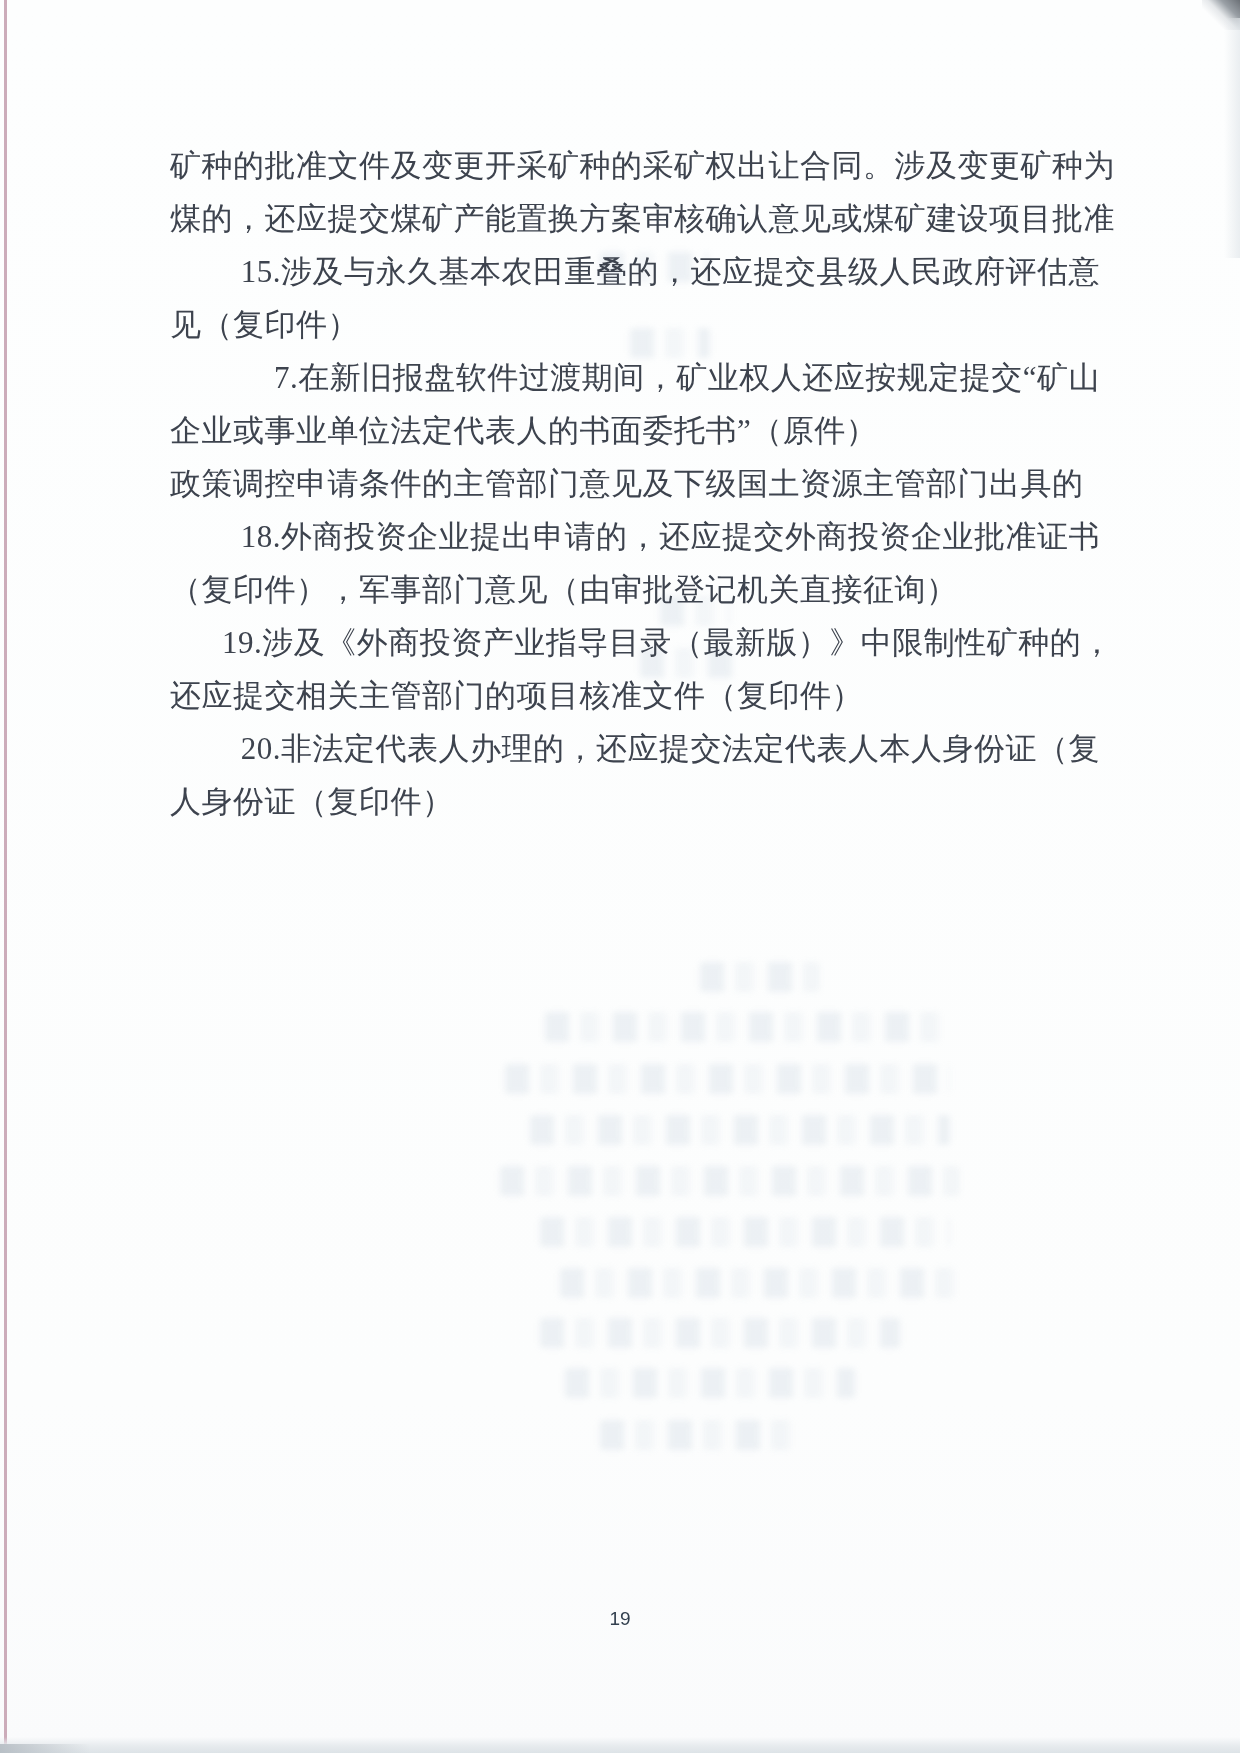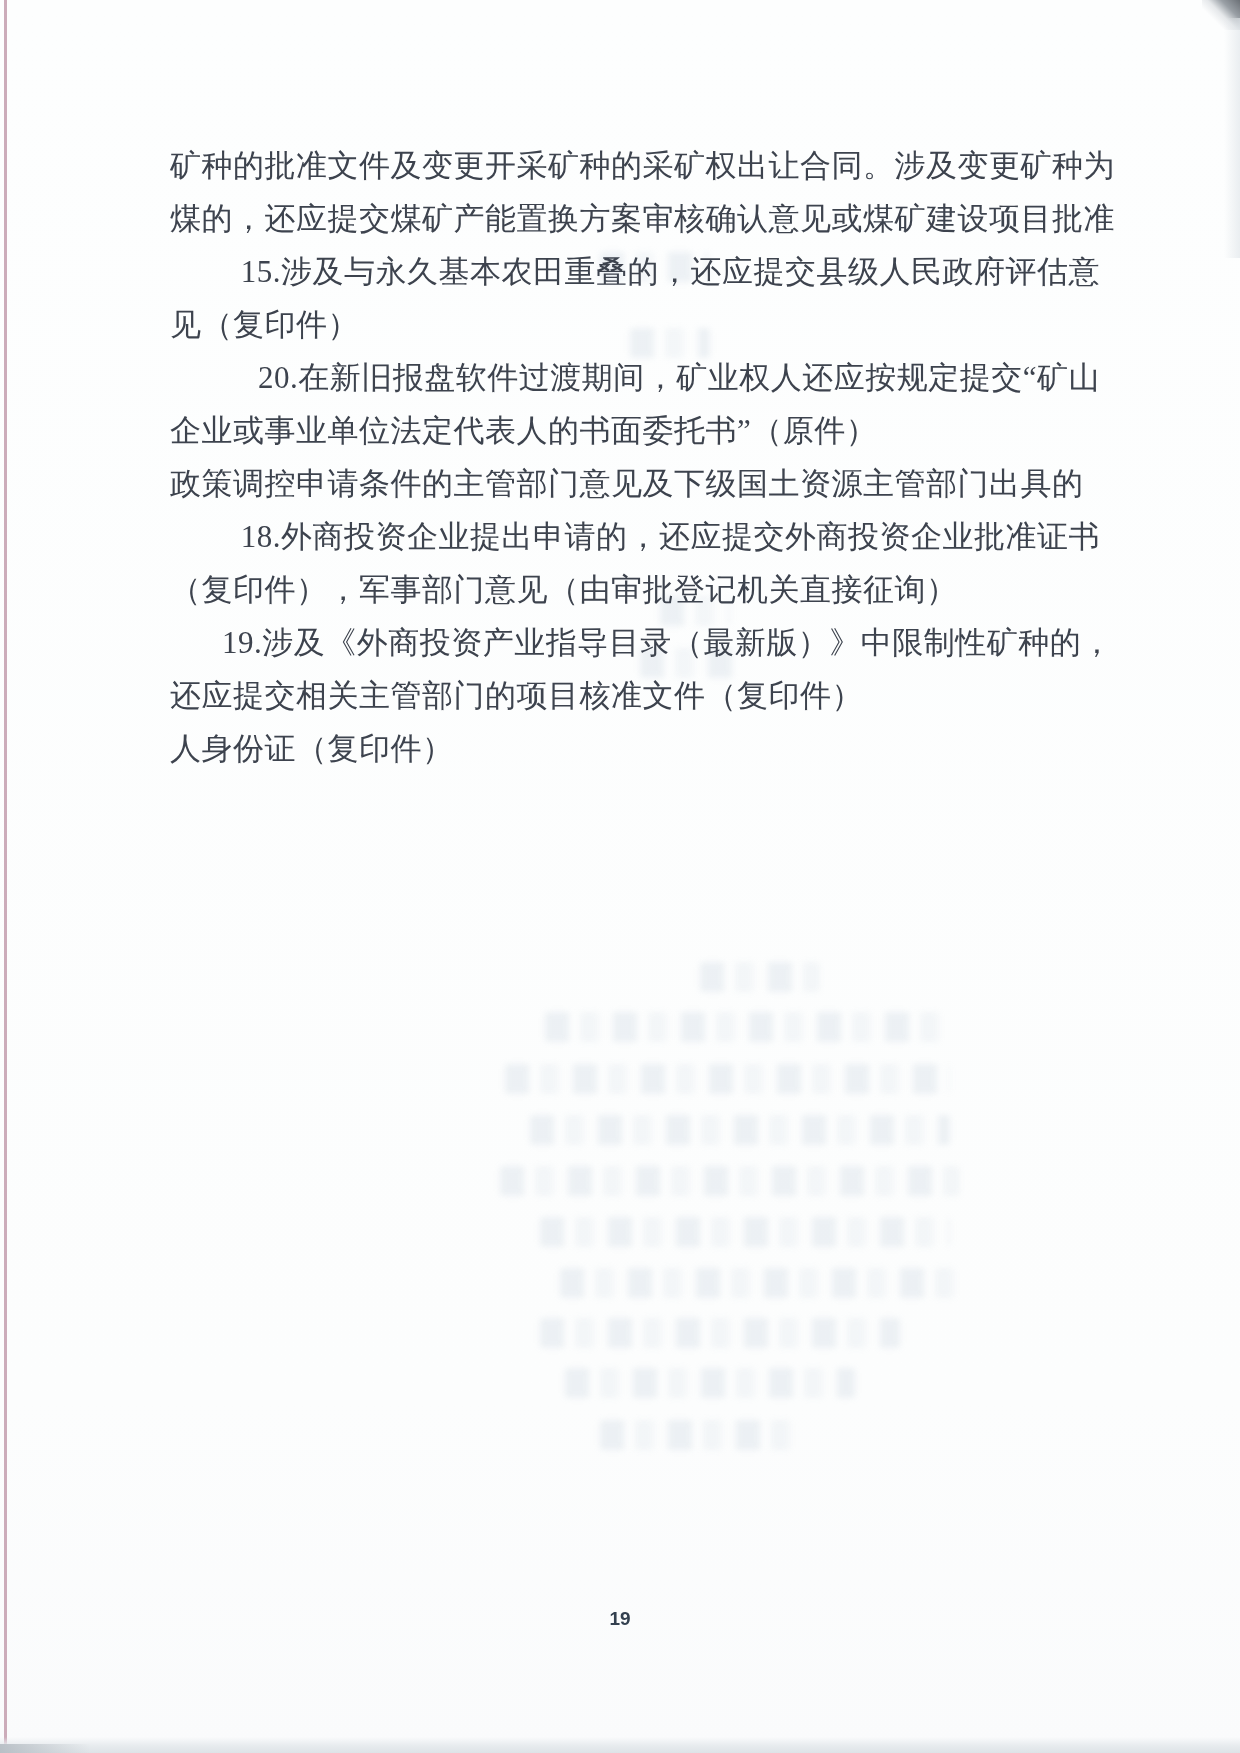--- a/index.html
+++ b/index.html
@@ -83,21 +83,20 @@
   
   .page-number {
     position: absolute;
     left: 0;
     top: 1608px;
     width: 1240px;
     text-align: center;
     font-family: "Liberation Sans", "DejaVu Sans", sans-serif;
     font-size: 19px;
     color: #33404f;
-    font-weight: bold;
   }
   
   .ghost {
     position: absolute;
     height: 30px;
     background-image: repeating-linear-gradient(
       90deg,
       rgba(176,193,210,0.38) 0px,
       rgba(176,193,210,0.38) 22px,
       rgba(176,193,210,0) 26px,
@@ -134,27 +133,28 @@
   <div class="ghost" style="left:560px; top:1268px; width:400px;"></div>
   <div class="ghost" style="left:540px; top:1318px; width:360px;"></div>
   <div class="ghost" style="left:565px; top:1368px; width:290px;"></div>
   <div class="ghost" style="left:600px; top:1420px; width:200px;"></div>
 
   <div class="doc-text">
       <div class="text-line">矿种的批准文件及变更开采矿种的采矿权出让合同。涉及变更矿种为</div>
       <div class="text-line">煤的，还应提交煤矿产能置换方案审核确认意见或煤矿建设项目批准</div>
       <div class="text-line indent">15.涉及与永久基本农田重叠的，还应提交县级人民政府评估意</div>
       <div class="text-line">见（复印件）</div>
-      <div class="text-line indent">20.在新旧报盘软件过渡期间，矿业权人还应按规定提交“矿山</div>
+      <div class="text-line indent">7.在新旧报盘软件过渡期间，矿业权人还应按规定提交“矿山</div>
       <div class="text-line">企业或事业单位法定代表人的书面委托书”（原件）</div>
       <div class="text-line">政策调控申请条件的主管部门意见及下级国土资源主管部门出具的</div>
       <div class="text-line indent">18.外商投资企业提出申请的，还应提交外商投资企业批准证书</div>
       <div class="text-line">（复印件），军事部门意见（由审批登记机关直接征询）</div>
       <div class="text-line indent">19.涉及《外商投资产业指导目录（最新版）》中限制性矿种的，</div>
       <div class="text-line">还应提交相关主管部门的项目核准文件（复印件）</div>
+      <div class="text-line indent">20.非法定代表人办理的，还应提交法定代表人本人身份证（复</div>
       <div class="text-line">人身份证（复印件）</div>
     </div>
 
   <div class="page-number">19</div>
 
   <div class="page-edge-shadow"></div>
   <div class="page-edge-corner"></div>
 </div>
 
 </body></html>

